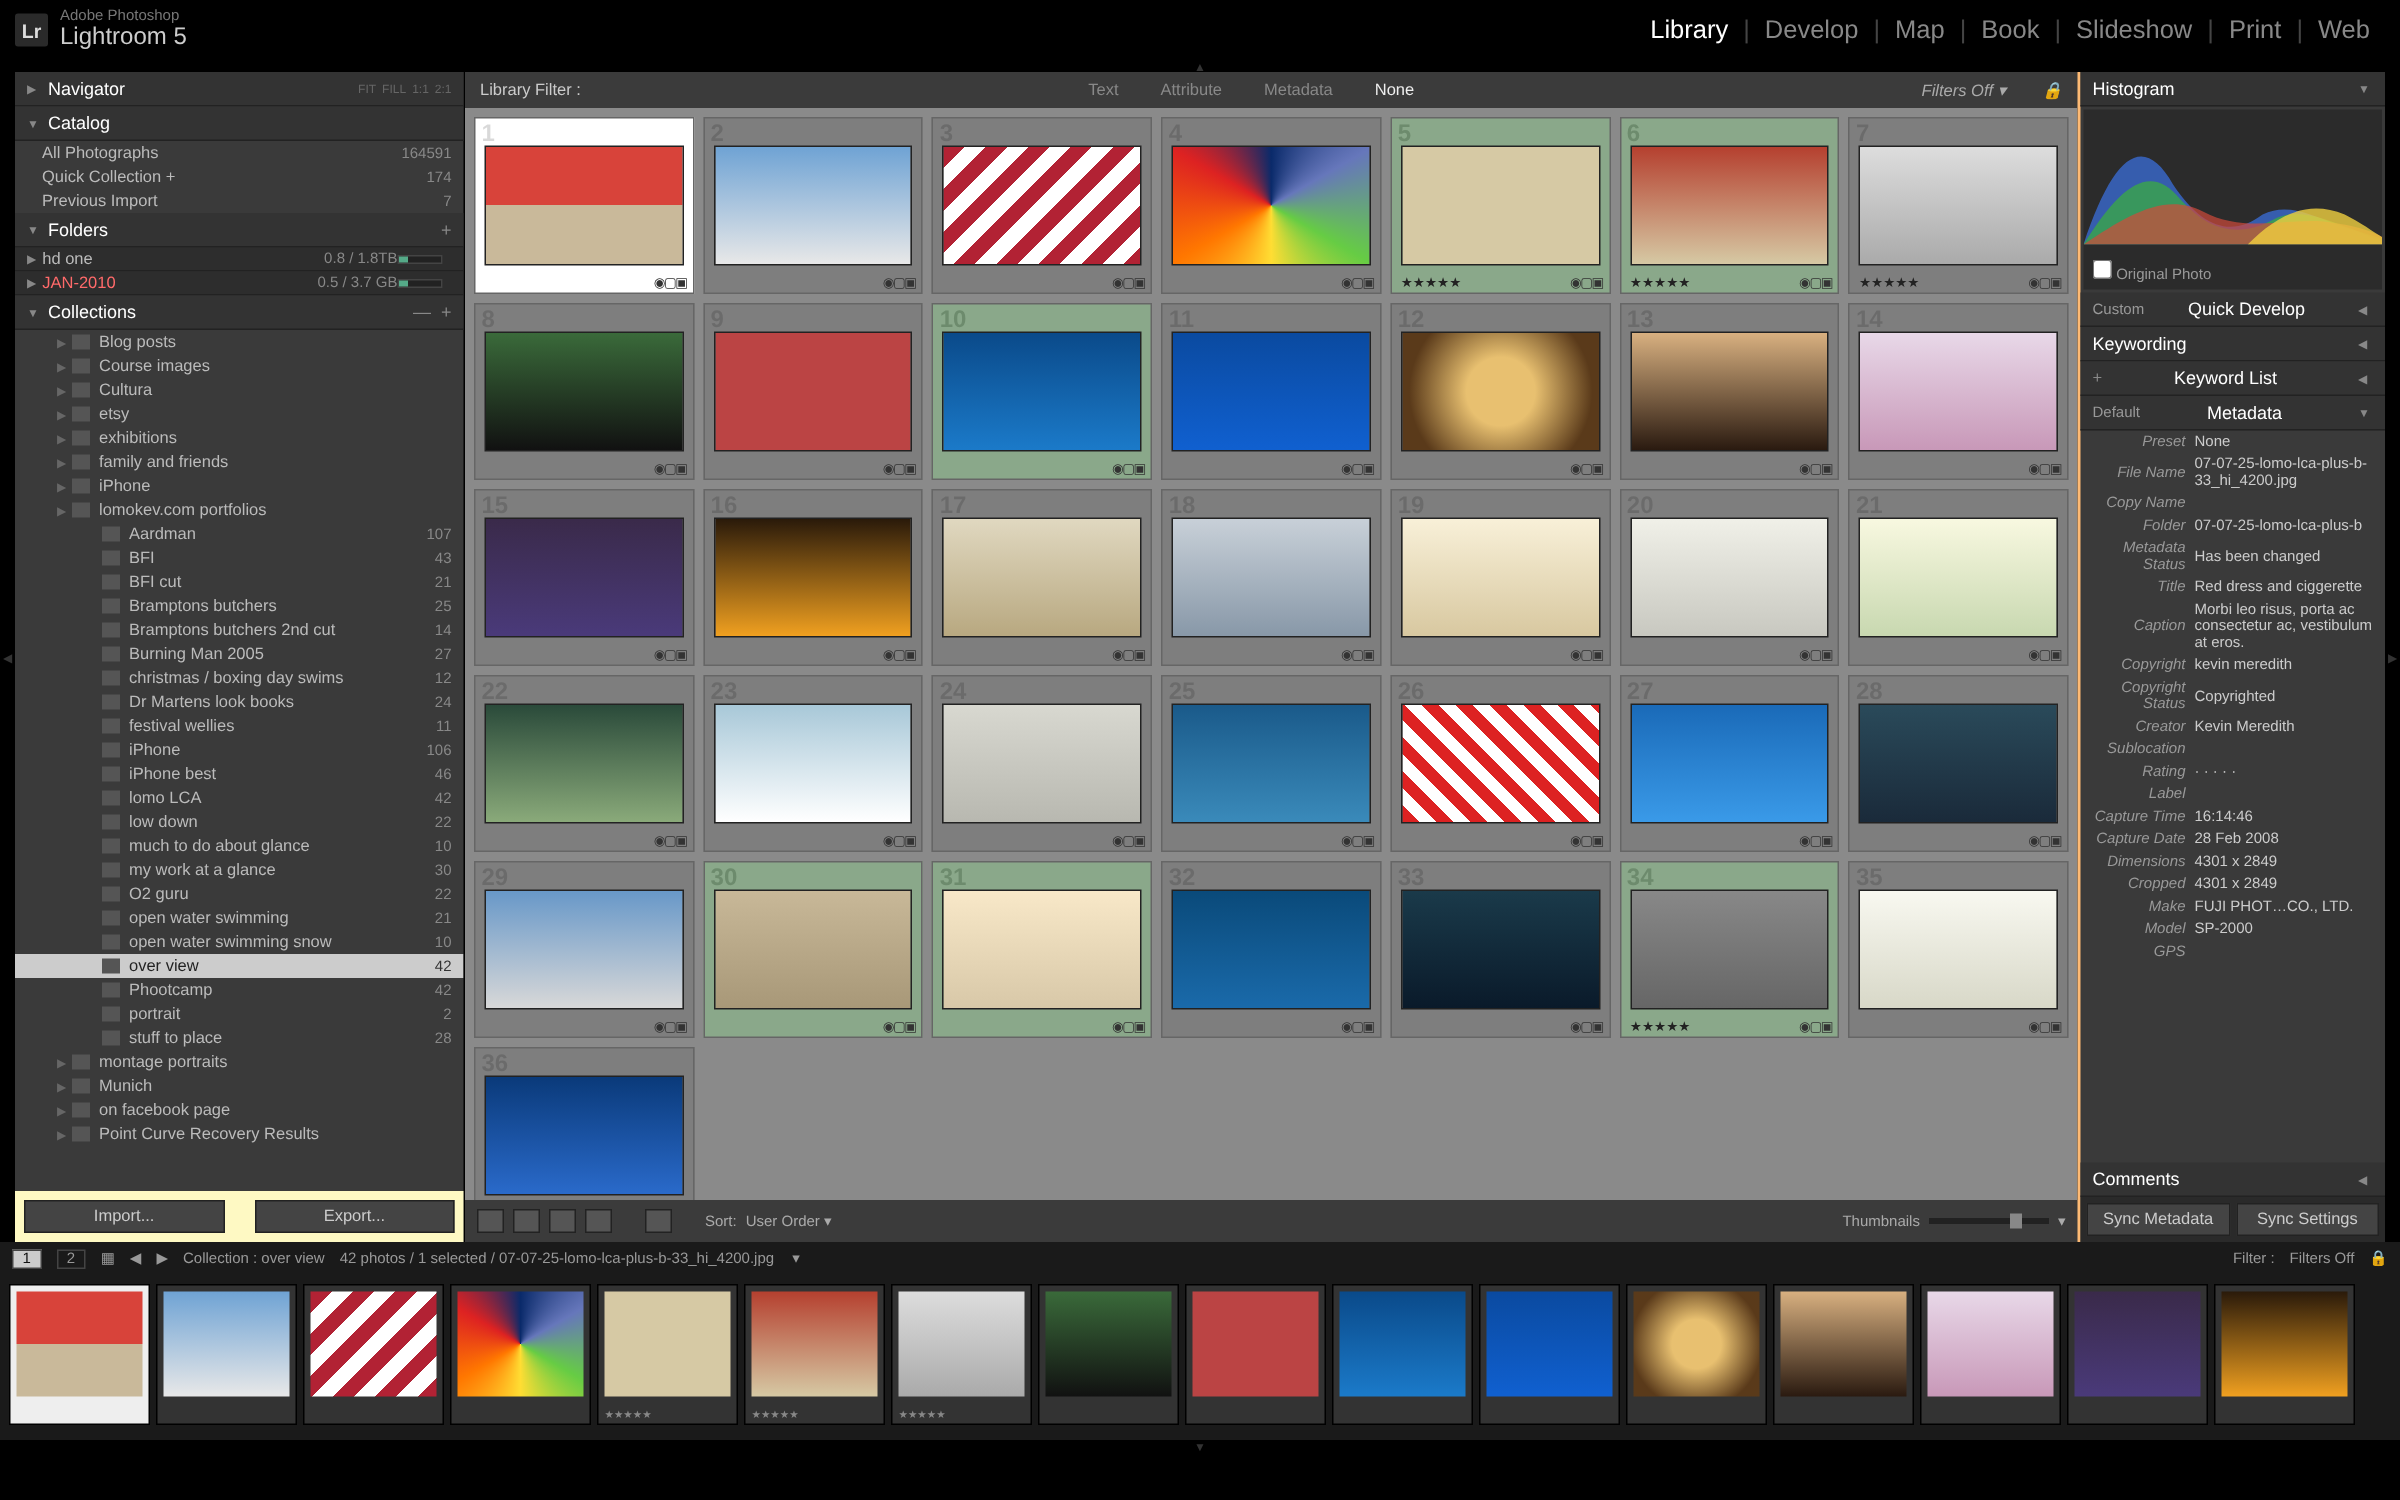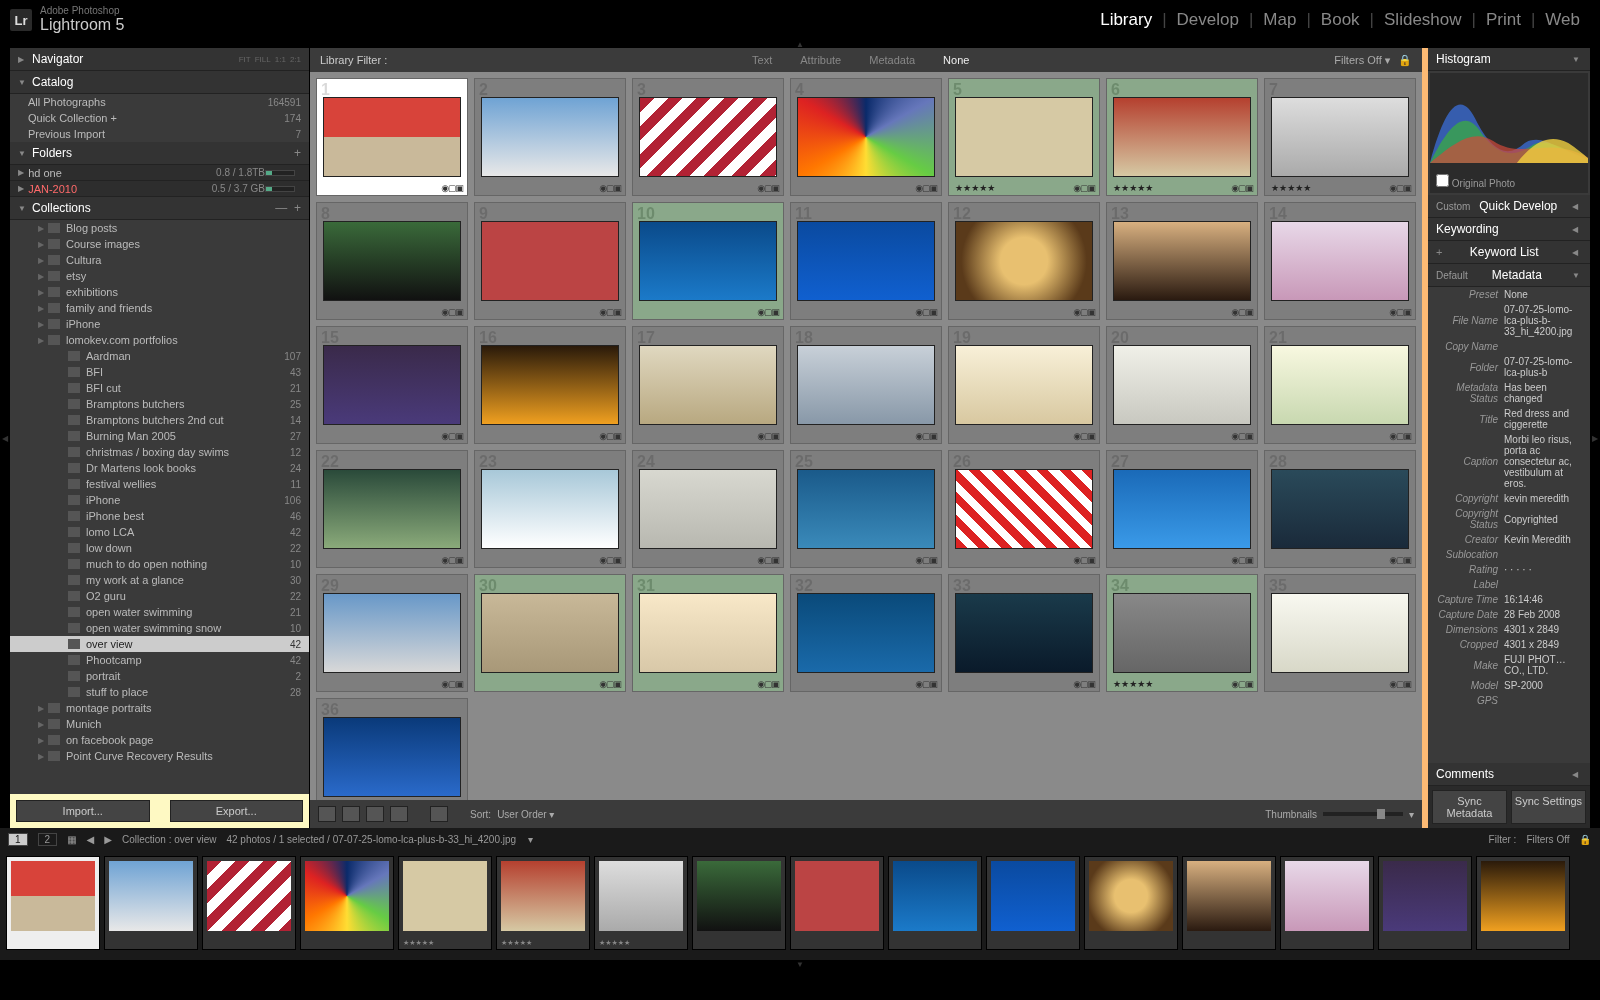--- a/index.html
+++ b/index.html
@@ -10,21 +10,21 @@
 .app-title .name{color:#ccc;font-size:16px;font-weight:300;line-height:1.1;}
 .modules{margin-left:auto;display:flex;gap:0;align-items:center;}
 .modules span{color:#888;font-size:17px;font-weight:300;padding:0 10px;cursor:pointer;}
 .modules span.active{color:#fff;font-weight:500;}
 .modules .sep{color:#444;padding:0;}
 .top-handle{height:8px;background:#000;display:flex;justify-content:center;}
 .top-handle::before{content:"▲";color:#333;font-size:8px;}
 .main{display:flex;height:780px;}
 .panel{background:#3a3a3a;display:flex;flex-direction:column;}
 .panel.left{width:300px;border-right:1px solid #000;}
-.panel.right{width:168px;border-left:6px solid #fdba74;}
+.panel.right{width:205px;border-left:2px solid #fdba74;}
 .panel-header{background:#333;padding:4px 8px;display:flex;align-items:center;border-bottom:1px solid #222;position:relative;}
 .panel-header .tri{color:#888;font-size:8px;margin-right:4px;width:10px;display:inline-block;}
 .panel-header .tri.r{margin-left:auto;margin-right:0;}
 .panel-header .label{color:#ffffff;font-size:12px;}
 .panel-header.rj{justify-content:flex-end;}
 .panel-header.rj .label{margin-right:6px;}
 .panel-header .plus{color:#888;font-size:12px;margin-left:auto;}
 .panel-sub{display:flex;gap:4px;font-size:8px;color:#666;margin-left:auto;}
 .catalog-row,.folder-row,.coll-row{display:flex;align-items:center;padding:2px 8px 2px 18px;font-size:11px;color:#bbb;cursor:pointer;height:16px;}
 .catalog-row .cnt,.folder-row .cnt,.coll-row .cnt{margin-left:auto;color:#888;font-size:10px;}
@@ -41,21 +41,21 @@
 .coll-row.sel{background:#ccc;color:#222;}
 .coll-row.sel .cnt{color:#333;}
 .buttons-row{display:flex;gap:20px;padding:6px;background:#fef9c3;}
 .btn{flex:1;background:#444;color:#ccc;text-align:center;padding:4px 0;font-size:11px;border:1px solid #222;cursor:pointer;}
 .center{flex:1;display:flex;flex-direction:column;background:#8a8a8a;}
 .filterbar{background:#3b3b3b;height:24px;display:flex;align-items:center;padding:0 10px;font-size:11px;color:#aaa;}
 .filterbar .lbl{color:#ccc;}
 .filterbar .tabs{margin-left:auto;display:flex;gap:28px;}
 .filterbar .tabs span{color:#888;cursor:pointer;}
 .filterbar .tabs span.on{color:#eee;}
-.filterbar .right{margin-left:auto;display:flex;gap:8px;align-items:center;}
+.filterbar .right{margin-left:auto;display:flex;gap:24px;align-items:center;font-style:italic;}
 .grid{flex:1;overflow:auto;padding:6px;display:grid;grid-template-columns:repeat(7,1fr);gap:6px;}
 .cell{background:#7e7e7e;border:1px solid #666;position:relative;padding:18px 6px 18px 6px;display:flex;align-items:center;justify-content:center;cursor:pointer;}
 .cell.sel{background:#fff;}
 .cell.grn{background:#8aa88a;}
 .cell .num{position:absolute;top:2px;left:4px;font-size:16px;color:rgba(0,0,0,0.15);font-weight:600;}
 .cell.grn .num{color:rgba(90,120,90,0.6);}
 .thumb{width:100%;height:80px;background:#333;border:1px solid #222;position:relative;overflow:hidden;}
 .cell .badges{position:absolute;bottom:2px;right:4px;font-size:9px;color:#333;letter-spacing:-1px;}
 .cell .stars{position:absolute;bottom:2px;left:6px;font-size:9px;color:#222;}
 .toolbar{background:#3b3b3b;height:28px;display:flex;align-items:center;padding:0 8px;gap:6px;font-size:10px;color:#aaa;}
@@ -292,21 +292,21 @@
         </div>
         <div class="coll-row d2">
           <span class="tw"></span>
           <span class="ic"></span>
           <span>low down</span>
           <span class="cnt">22</span>
         </div>
         <div class="coll-row d2">
           <span class="tw"></span>
           <span class="ic"></span>
-          <span>much to do open nothing</span>
+          <span>much to do about glance</span>
           <span class="cnt">10</span>
         </div>
         <div class="coll-row d2">
           <span class="tw"></span>
           <span class="ic"></span>
           <span>my work at a glance</span>
           <span class="cnt">30</span>
         </div>
         <div class="coll-row d2">
           <span class="tw"></span>

